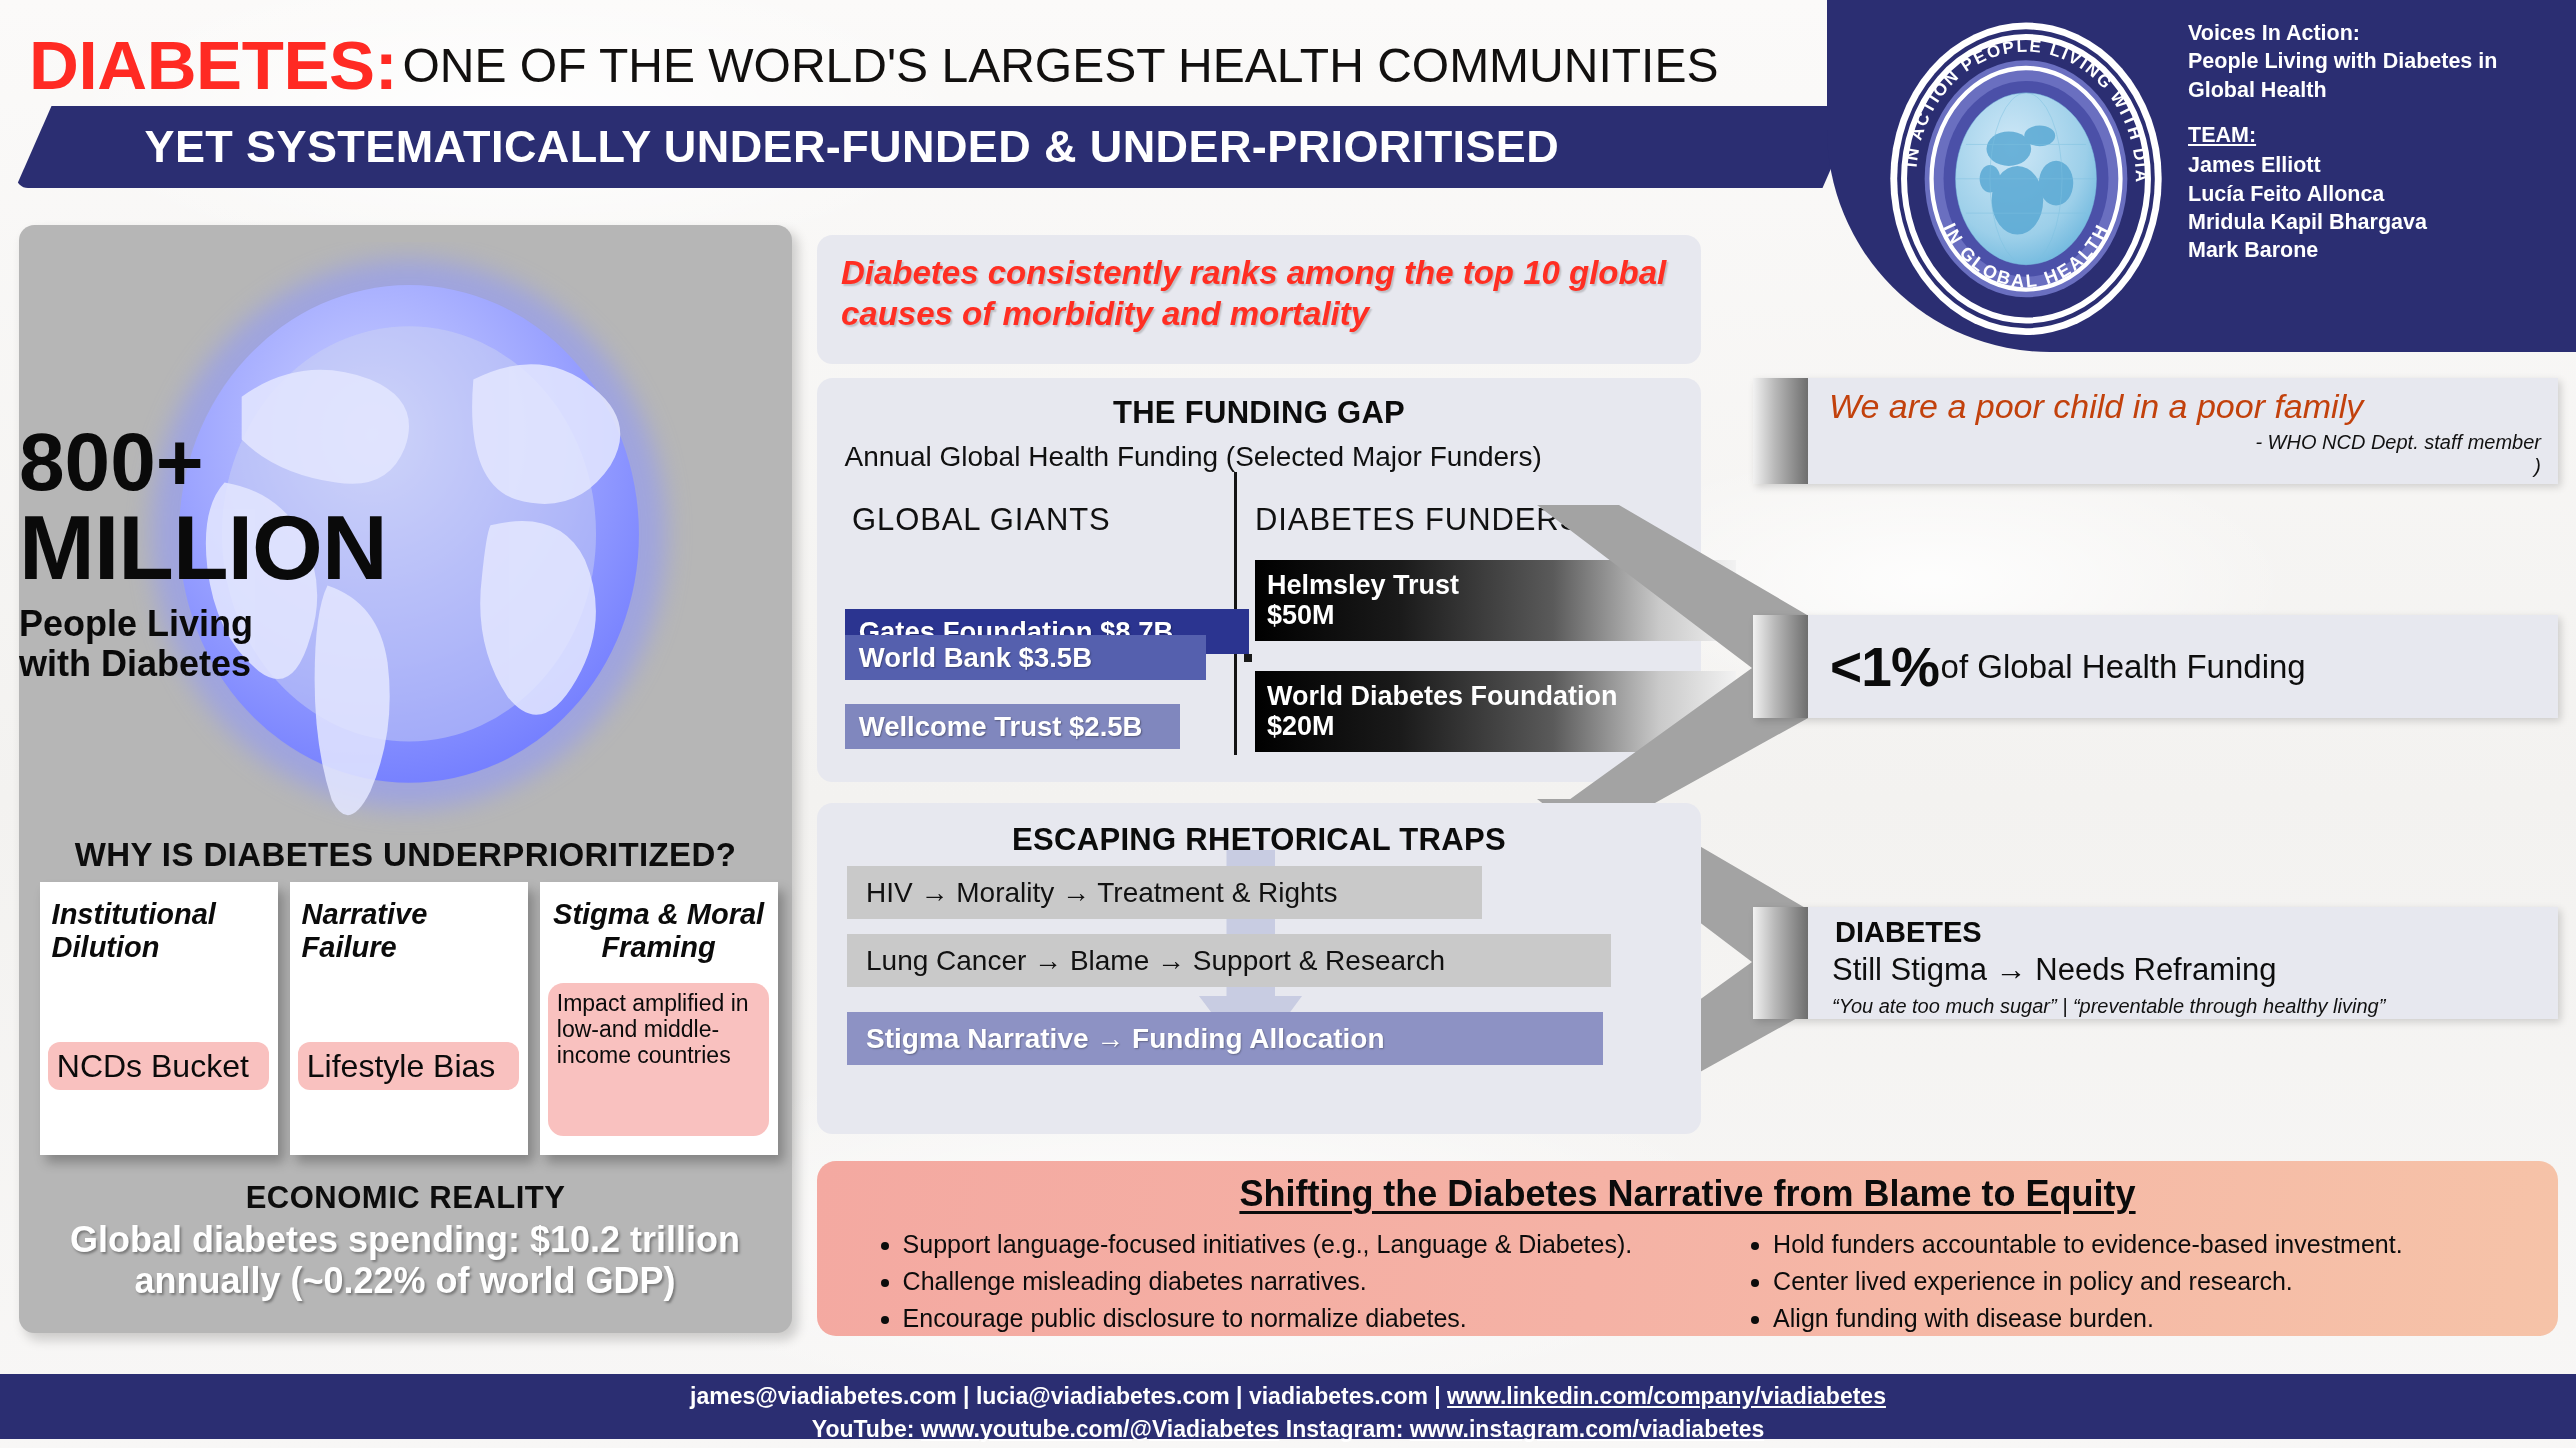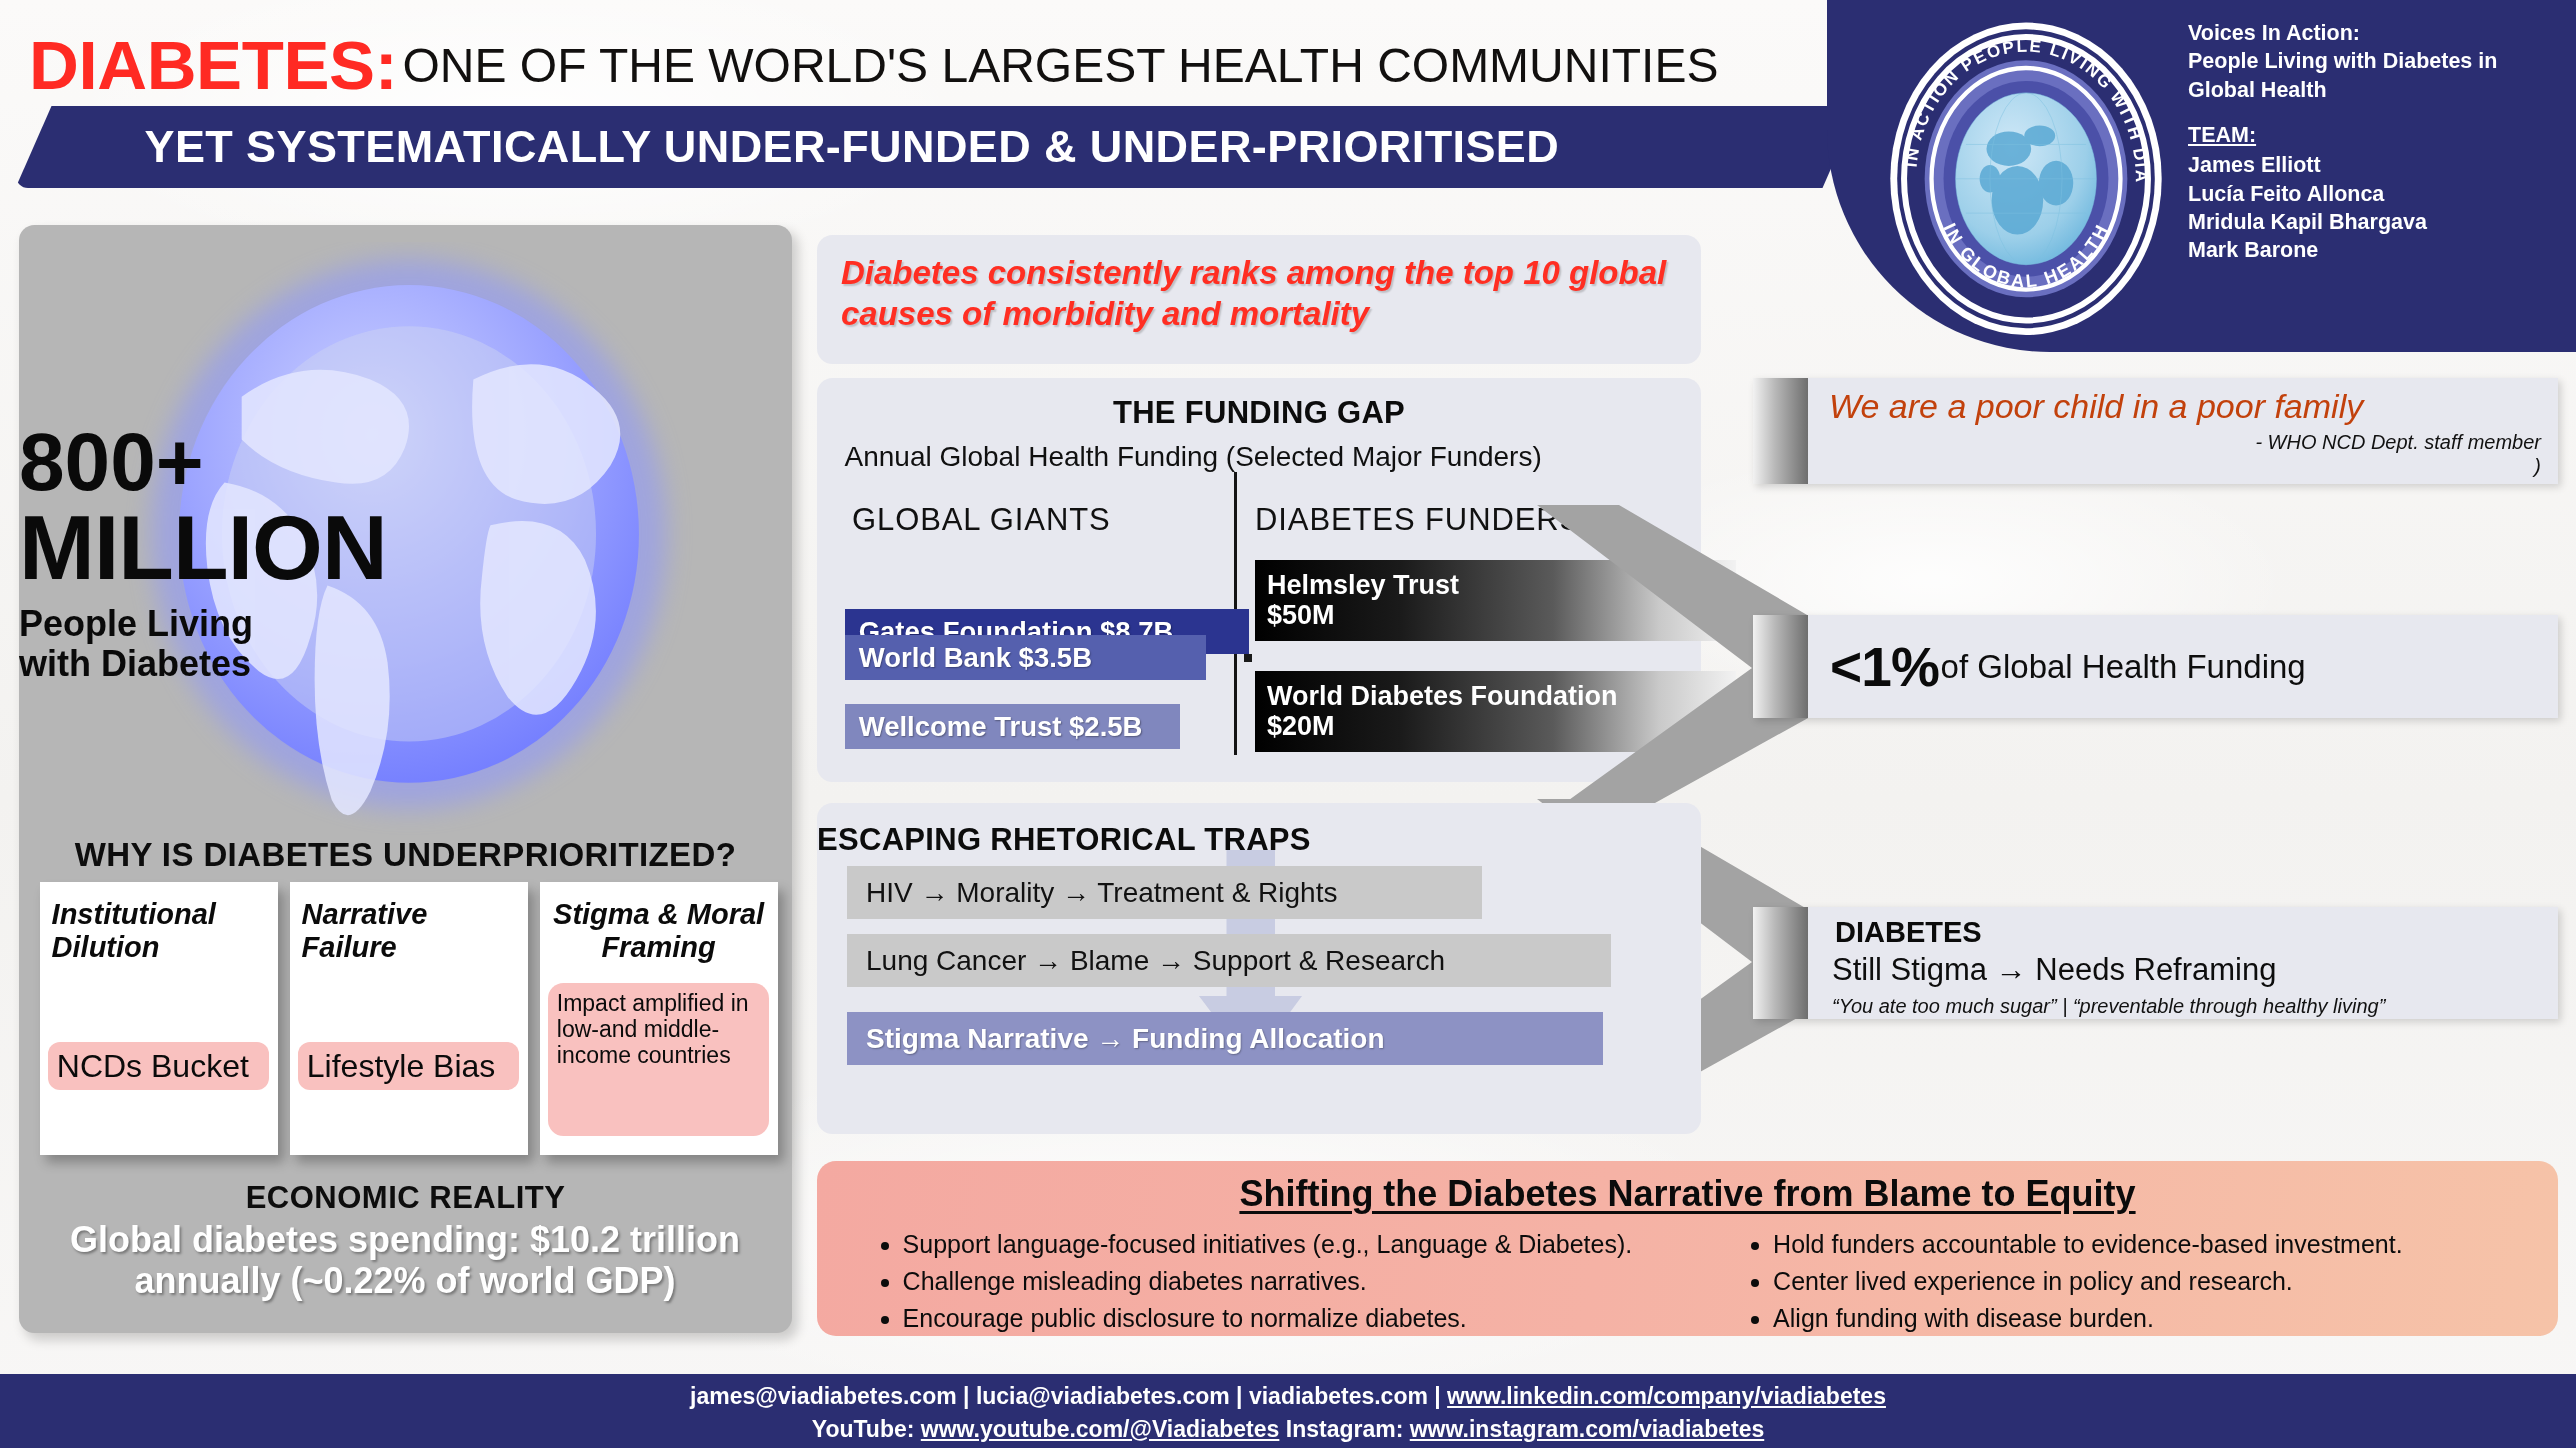--- a/index.html
+++ b/index.html
@@ -152,21 +152,21 @@
     position:absolute;display:flex;flex-direction:column;justify-content:center;
     color:#fff;font-weight:700;font-size:27px;padding-left:12px;box-sizing:border-box;
     line-height:1.08;
     background:linear-gradient(90deg,#000 0%,#1a1a1a 30%,#5a5a5a 62%,#c9c9c9 84%,#f2f2f2 100%);
   }
   .dbar.d1{left:1255px;top:560px;width:481px;height:81px;}
   .dbar.d2{left:1255px;top:671px;width:481px;height:81px;}
 
   .traps-card{left:817px;top:803px;width:884px;height:331px;}
   .traps-title{
-    text-align:left;margin-top:19px;font-size:31px;font-weight:800;color:#0c0c0c;
+    text-align:center;margin-top:19px;font-size:31px;font-weight:800;color:#0c0c0c;
     letter-spacing:0.3px;
   }
   .down-arrow{
     position:absolute;left:1199px;top:850px;width:103px;height:215px;
     background:rgba(151,158,204,.38);
     clip-path:polygon(27.5px 0, 76px 0, 76px 146px, 103px 146px, 52px 215px, 0 146px, 27.5px 146px);
   }
   .trap{
     position:absolute;display:flex;align-items:center;
     background:#C9C9C9;font-size:28px;color:#111;padding-left:19px;box-sizing:border-box;
@@ -234,21 +234,21 @@
   }
   .pink-cols{
     position:absolute;left:0;top:65px;width:1741px;display:flex;
   }
   .pink-col{width:50%;box-sizing:border-box;padding-left:65px;}
   .pink-col ul{margin:0;padding:0 0 0 20.6px;}
   .pink-col li{font-size:25px;color:#0c0c0c;line-height:1.48;}
 
   
   .footer{
-    position:absolute;left:0;top:1374px;width:2576px;height:75px;background:#2B2E72;
+    position:absolute;left:0;top:1374px;width:2576px;height:65px;background:#2B2E72;
     color:#fff;text-align:center;
   }
   .footer .l1{margin-top:9.4px;font-size:23px;font-weight:600;}
   .footer .l2{margin-top:5.2px;font-size:23px;font-weight:600;}
   .footer u{text-decoration:underline;}
 </style>
 </head>
 <body>
 
 <div class="paper-texture"></div>

